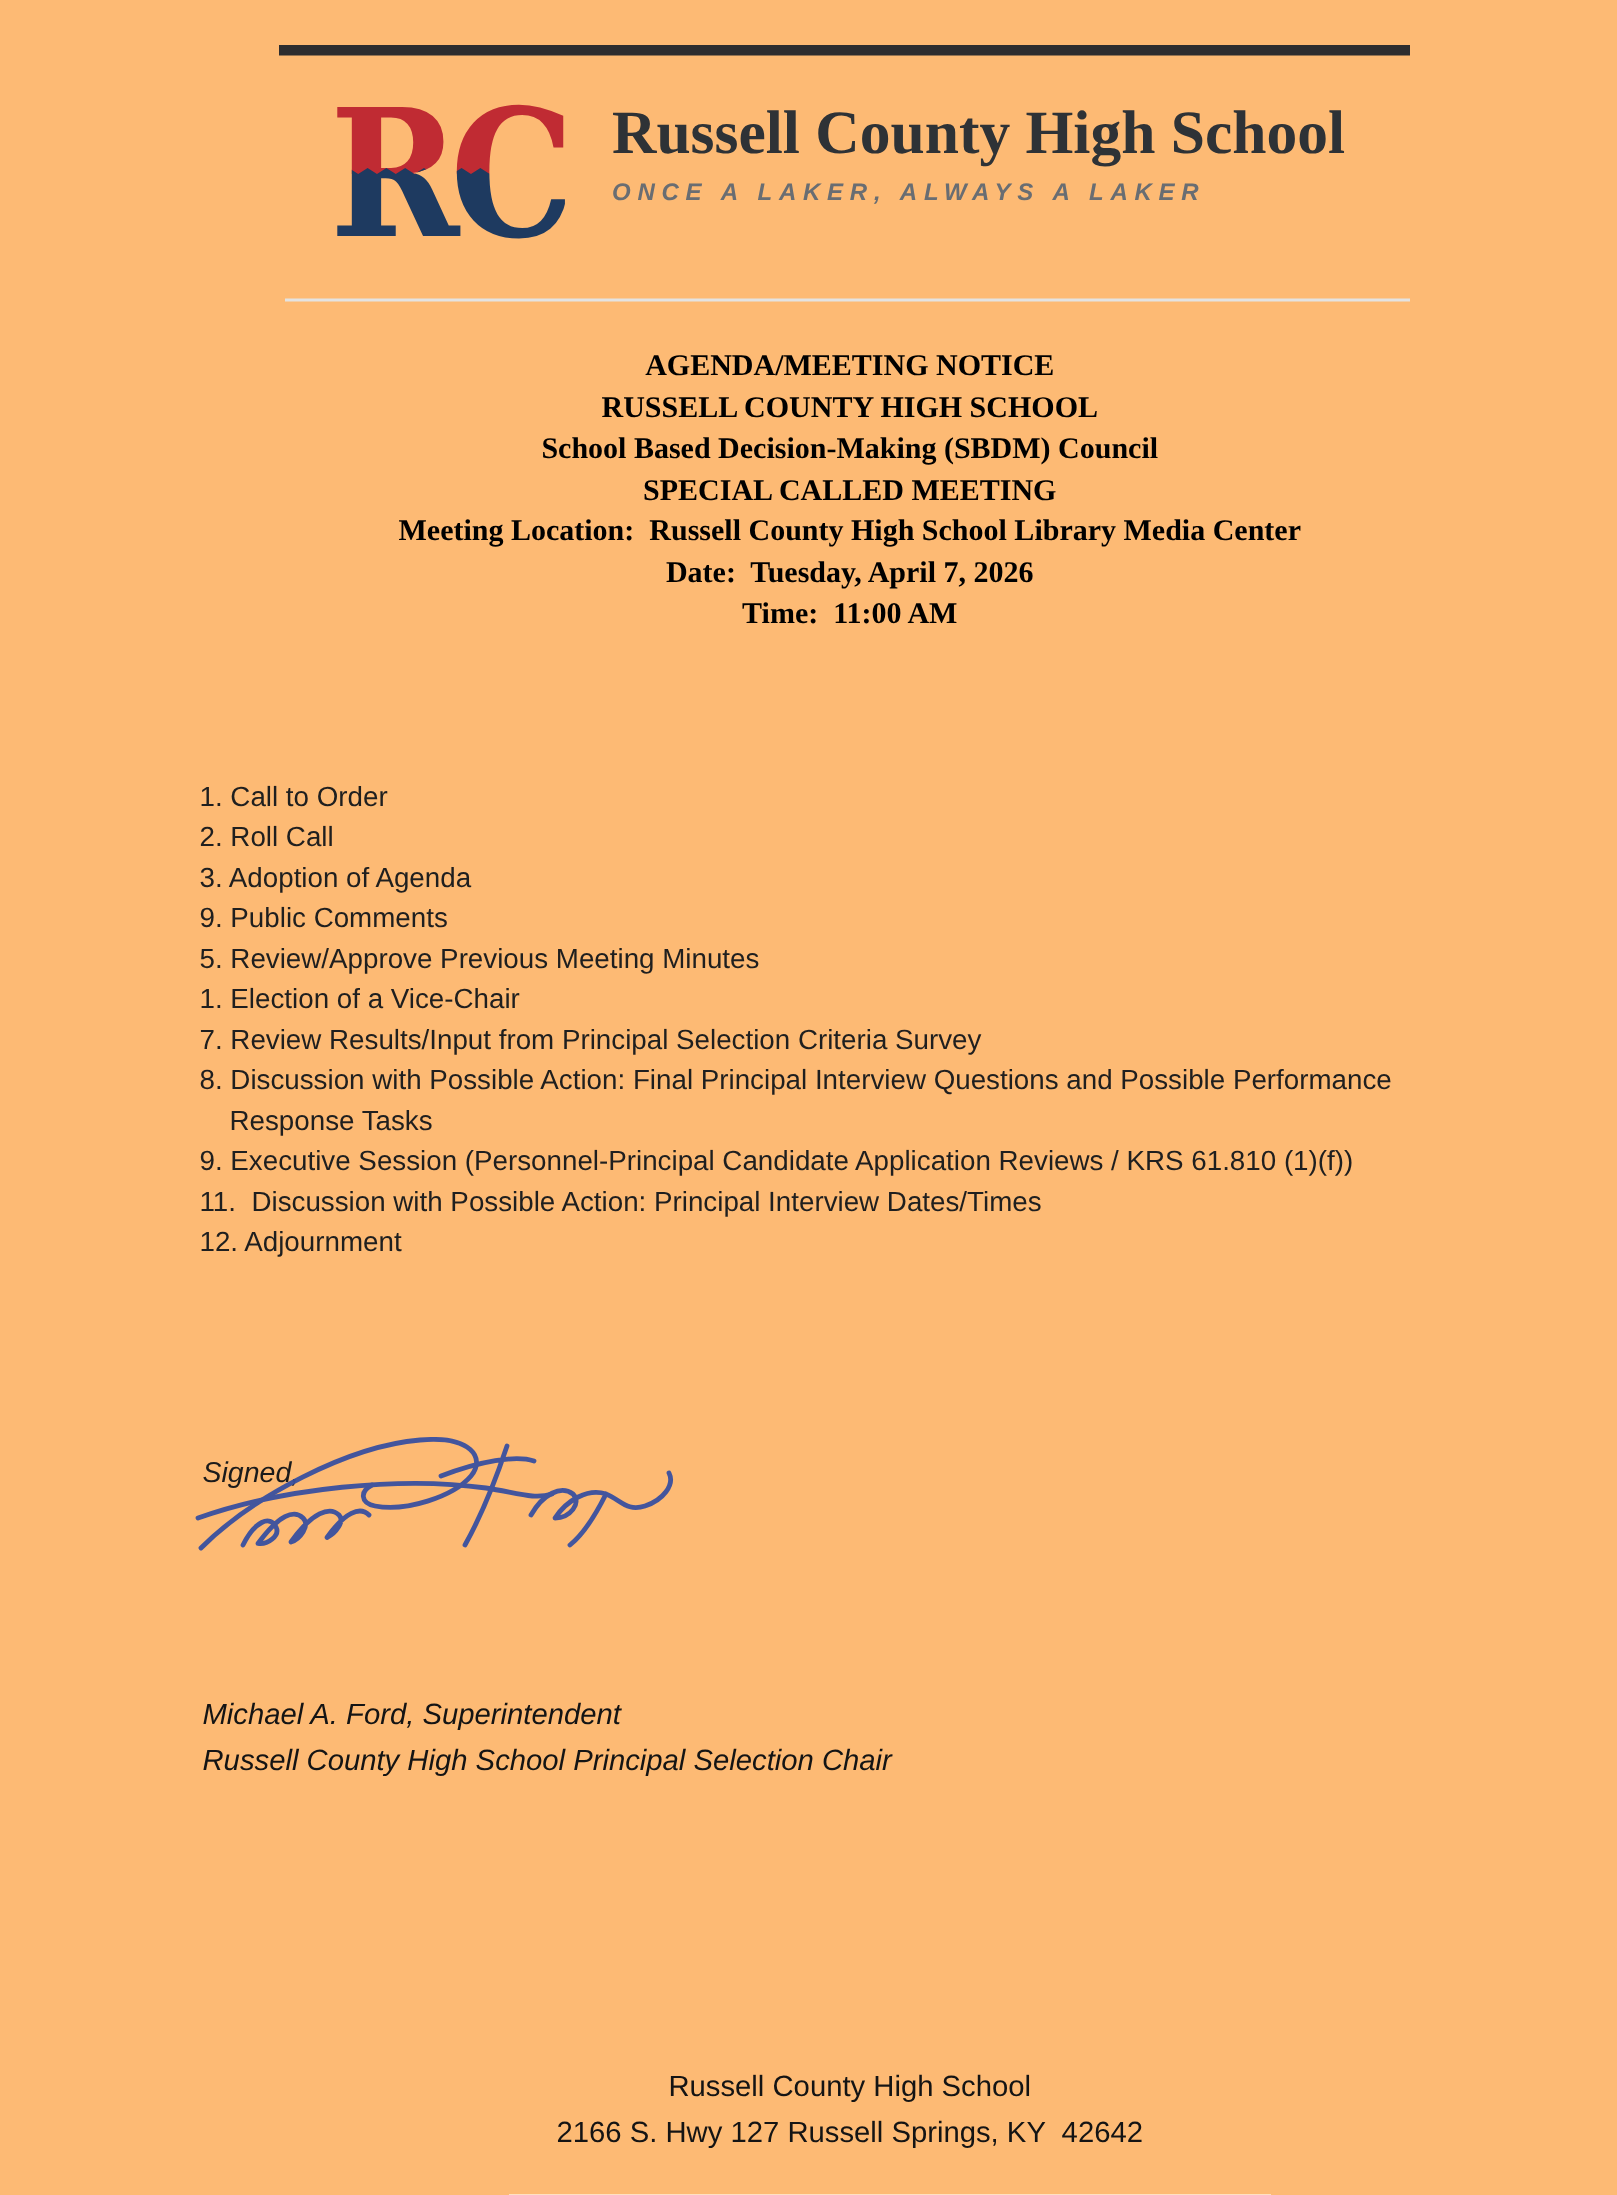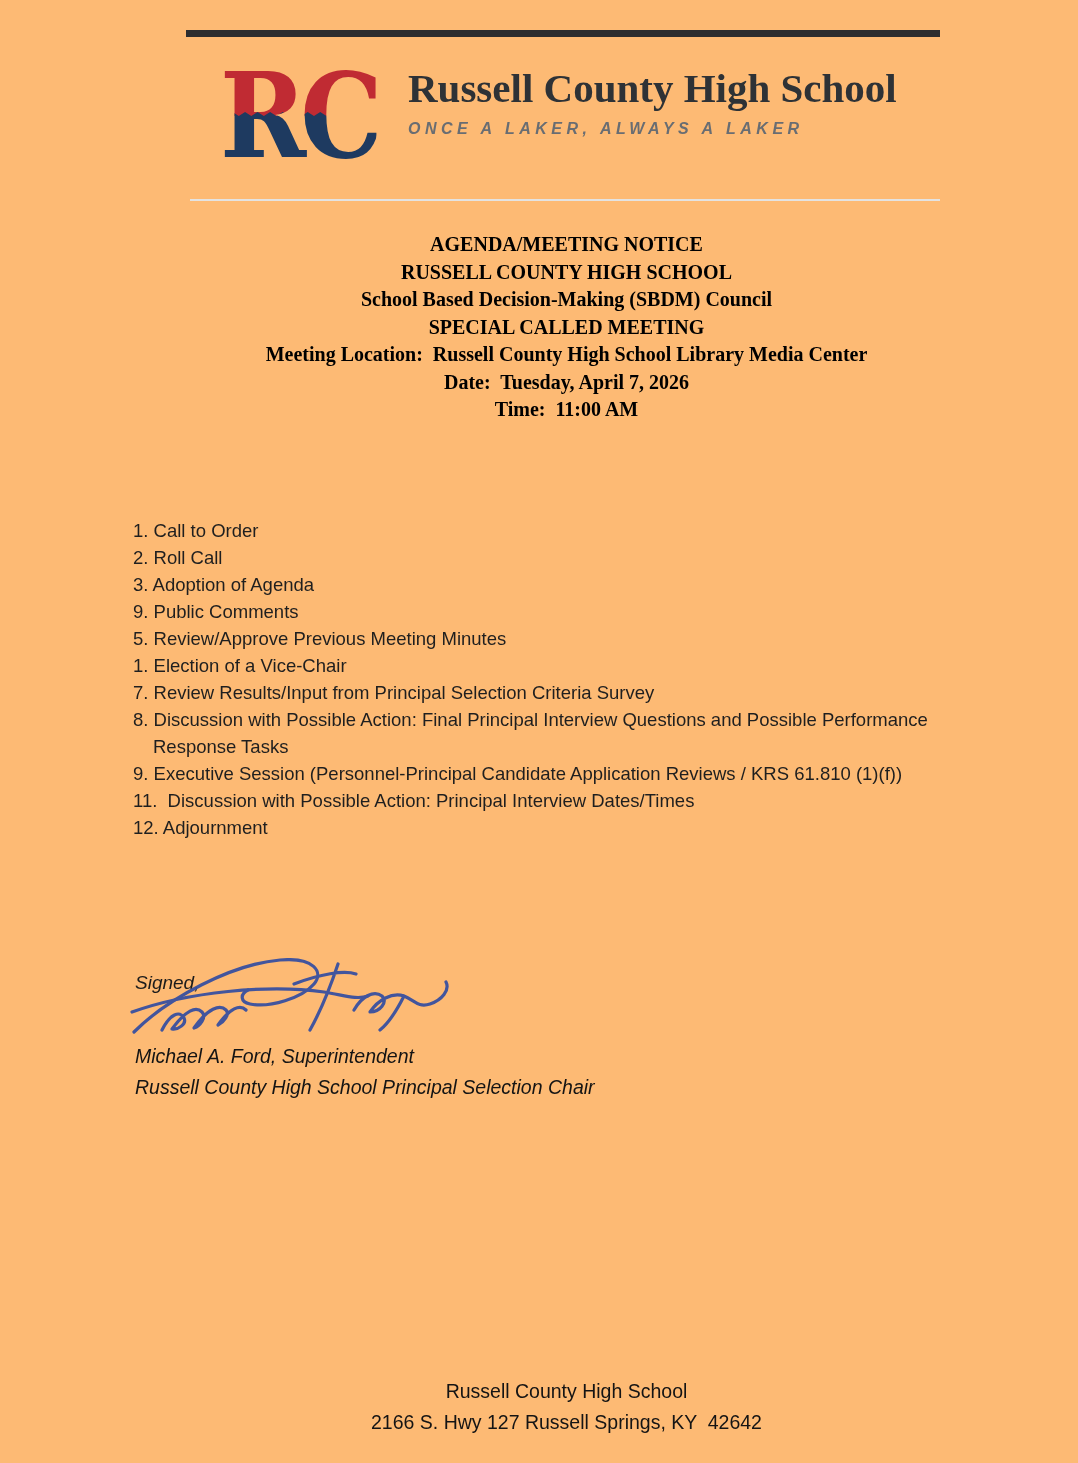--- a/index.html
+++ b/index.html
@@ -76,21 +76,21 @@
     padding-left: 20px; text-indent: -20px; 
   }
 
   
   .signed-label {
     position: absolute; left: 135px; top: 972px;
     font-style: italic; font-size: 19px; color: #1b1b1b;
   }
   .signature-svg { position: absolute; left: 128px; top: 950px; }
   .name-lines {
-    position: absolute; left: 135px; top: 1041px;
+    position: absolute; left: 135px; top: 1128px;
     font-style: italic; font-size: 19.5px; line-height: 31px; color: #141414;
   }
 
   
   .footer {
     position: absolute; left: 133px; top: 1376px; width: 867px;
     text-align: center; font-size: 19.5px; line-height: 31px; color: #141414;
   }
   .footer div { white-space: pre-wrap; }
 </style>

